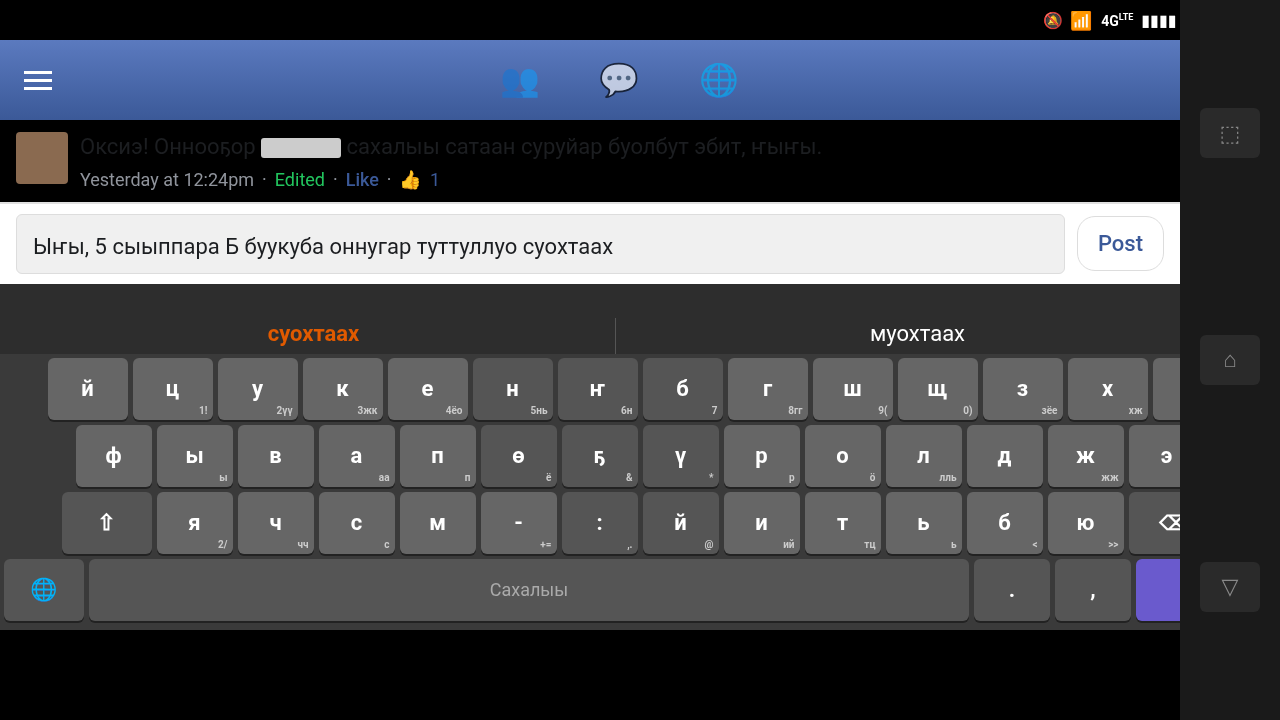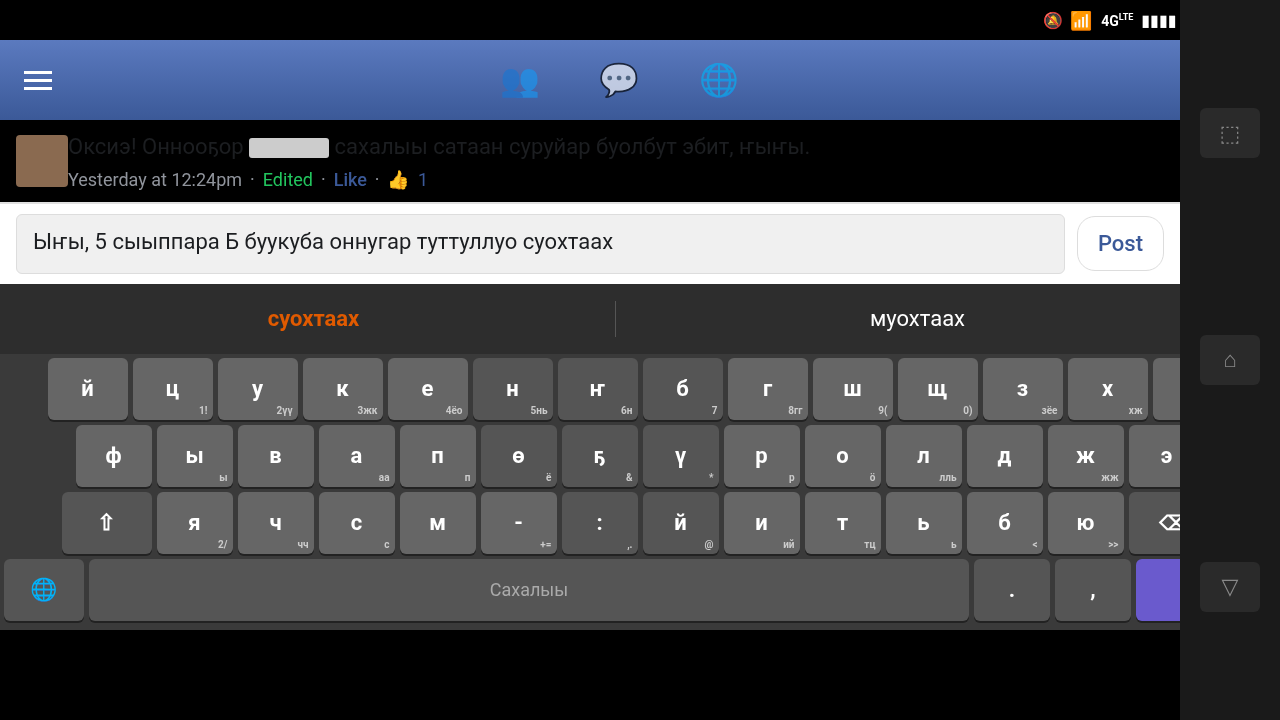--- a/index.html
+++ b/index.html
@@ -54,21 +54,22 @@
       width: 28px;
       height: 3px;
       background: #fff;
       display: block;
     }
 
     
     #post-content {
       padding: 12px 16px 12px 16px;
       display: flex;
-      align-items: center;
+      align-items: flex-start;
+      gap: 12px;
       border-bottom: 1px solid #e0e0e0;
     }
     .avatar {
       width: 52px;
       height: 52px;
       background: #8a6a50;
       border-radius: 4px;
       flex-shrink: 0;
     }
     .post-text {
@@ -125,42 +126,42 @@
     #comment-input {
       flex: 1;
       background: #f0f0f0;
       border: 1px solid #ddd;
       border-radius: 6px;
       padding: 14px 16px;
       font-size: 22px;
       color: #1c1e21;
       min-height: 60px;
       display: flex;
-      align-items: flex-start;
+      align-items: flex-end;
     }
     .post-button {
       background: #fff;
       border: 1px solid #ddd;
       border-radius: 18px;
       padding: 14px 20px;
       font-size: 22px;
       color: #3b5998;
       font-weight: 500;
       cursor: pointer;
       min-width: 80px;
       text-align: center;
     }
 
     
     #suggestions-bar {
       width: 1280px;
       height: 70px;
       background: #2d2d2d;
       display: flex;
-      align-items: center;
+      align-items: flex-end;
       padding: 0 12px;
     }
     .suggestion {
       flex: 1;
       text-align: center;
       font-size: 22px;
       color: #fff;
       padding: 8px 0;
       cursor: pointer;
       position: relative;

